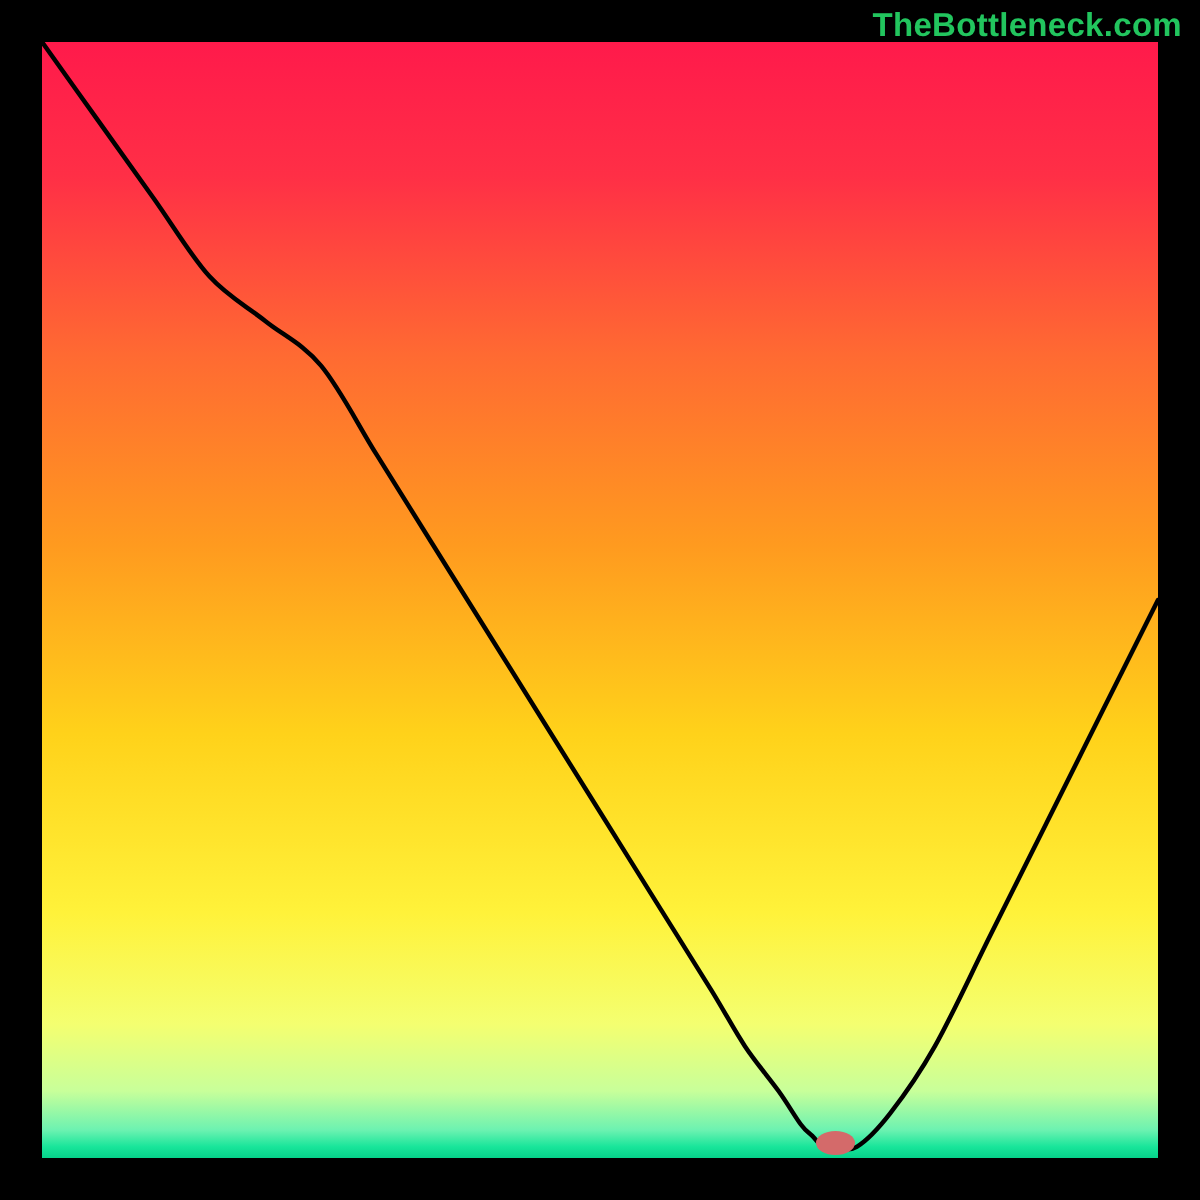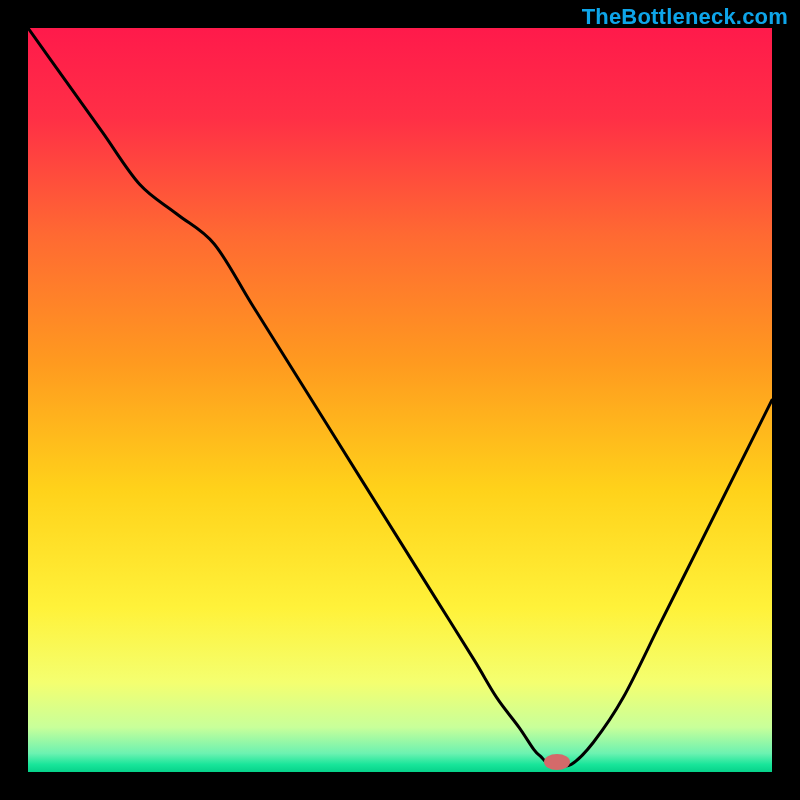--- a/index.html
+++ b/index.html
@@ -15,21 +15,21 @@
     top: 0;
     left: 0;
     width: 800px;
     height: 800px;
     background: #000;
   }
   .watermark {
     position: absolute;
     top: 4px;
     right: 12px;
-    color: #0ea5e9;
+    color: #22c55e;
     font-family: Arial, Helvetica, sans-serif;
     font-size: 22px;
     font-weight: 600;
     letter-spacing: 0.2px;
     user-select: none;
   }
   .plot {
     position: absolute;
     left: 28px;
     top: 28px;

